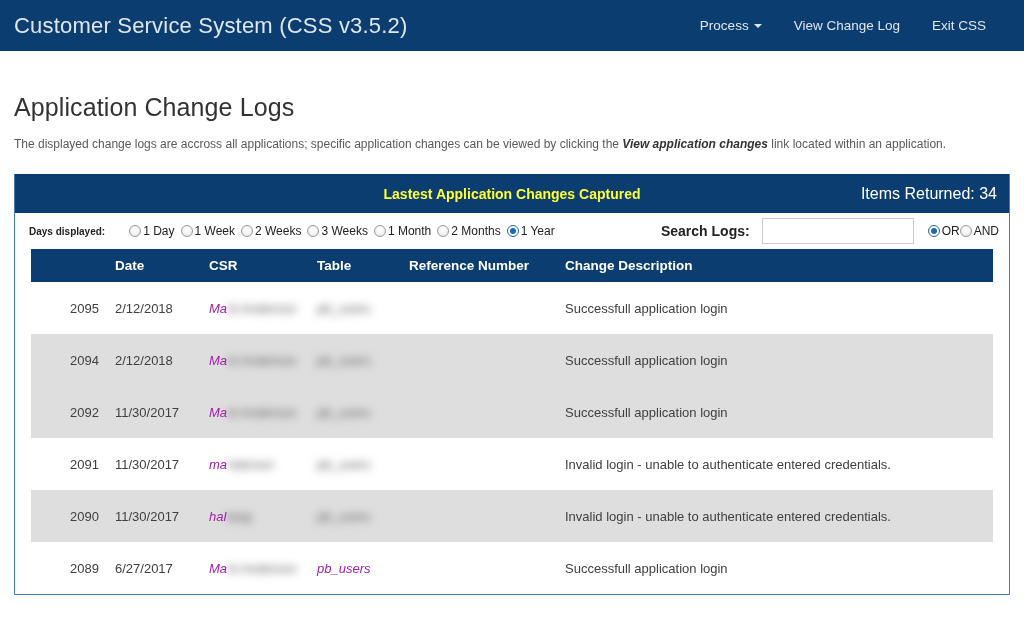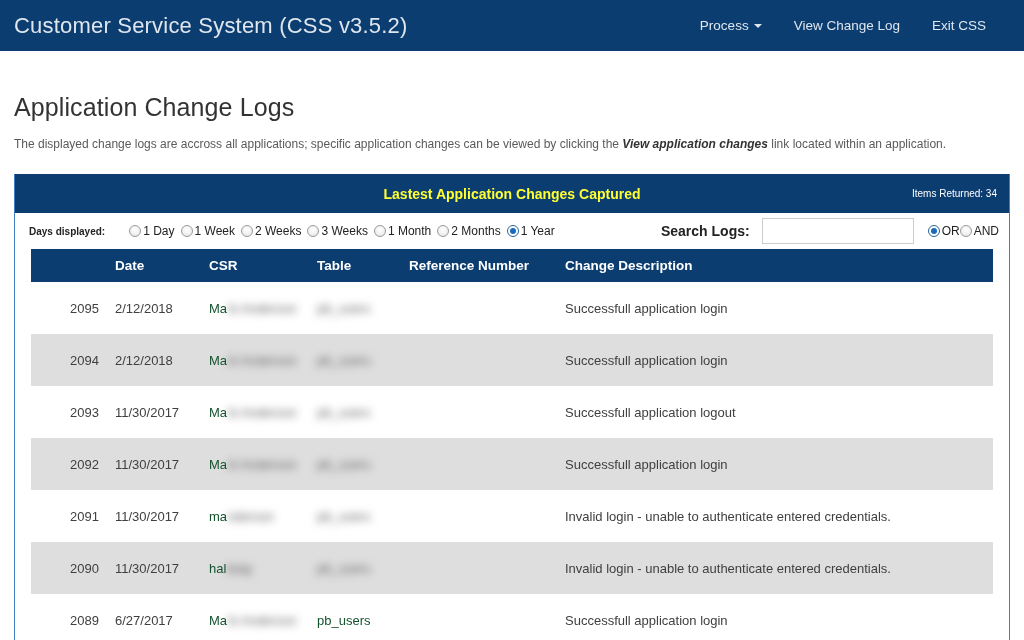--- a/index.html
+++ b/index.html
@@ -90,21 +90,21 @@
     position: absolute;
     left: 0; right: 0;
     text-align: center;
     color: #ffff33;
     font-size: 14px;
     font-weight: 600;
   }
   .panel-head-count {
     margin-left: auto;
     color: #ffffff;
-    font-size: 10px;
+    font-size: 16px;
     position: relative;
     z-index: 2;
   }
 
   
   .filter-bar {
     height: 36px;
     display: flex;
     align-items: center;
     padding: 0 10px 0 14px;
@@ -209,21 +209,21 @@
   .col-table { width: 92px; }
   .col-ref   { width: 156px; }
   .col-desc  { width: auto; }
   td.col-id { text-align: right; padding-right: 12px; }
 
   
   .redact {
     display: inline-flex;
     align-items: baseline;
   }
-  .redact .vis { color: #14532d; }
+  .redact .vis { color: #a21caf; font-style: italic; }
   .redact .blur {
     display: inline-block;
     color: #5b5b5b;
     filter: blur(4px);
     -webkit-filter: blur(4px);
     user-select: none;
   }
 </style>
 </head>
 <body>
@@ -333,33 +333,20 @@
             <td class="col-csr"><span class="redact">
                 <span class="vis">Ma</span>
                 <span class="blur">rk Anderson</span>
               </span></td>
             <td class="col-table"><span class="redact">
                 <span class="blur">pb_users</span>
               </span></td>
             <td class="col-ref"></td>
             <td class="col-desc">Successfull application login</td>
           </tr>
-          <tr>
-            <td class="col-id">2093</td>
-            <td class="col-date">11/30/2017</td>
-            <td class="col-csr"><span class="redact">
-                <span class="vis">Ma</span>
-                <span class="blur">rk Anderson</span>
-              </span></td>
-            <td class="col-table"><span class="redact">
-                <span class="blur">pb_users</span>
-              </span></td>
-            <td class="col-ref"></td>
-            <td class="col-desc">Successfull application logout</td>
-          </tr>
           <tr class="alt">
             <td class="col-id">2092</td>
             <td class="col-date">11/30/2017</td>
             <td class="col-csr"><span class="redact">
                 <span class="vis">Ma</span>
                 <span class="blur">rk Anderson</span>
               </span></td>
             <td class="col-table"><span class="redact">
                 <span class="blur">pb_users</span>
               </span></td>

